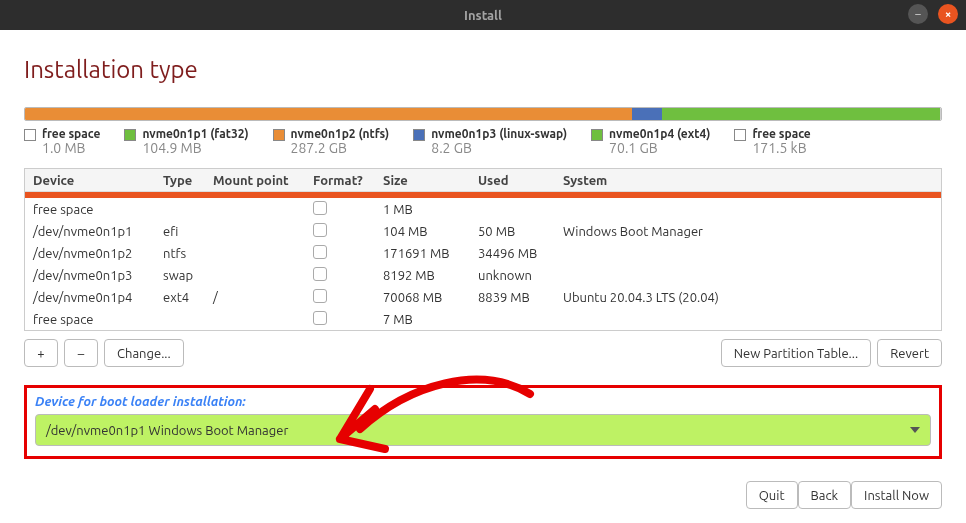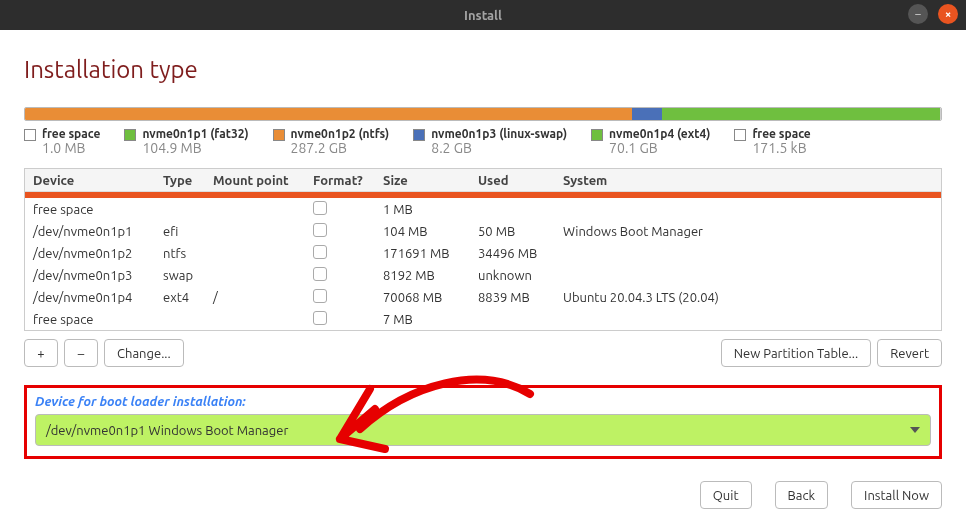--- a/index.html
+++ b/index.html
@@ -46,21 +46,21 @@
   .btn { background: #fff; border: 1px solid #bbb; border-radius: 4px; padding: 6px 12px; font-size: 13px; color: #333; cursor: pointer; }
   .btn.square { width: 34px; text-align: center; padding: 6px 0; }
 
   .boot-section { margin-top: 18px; border: 3px solid #e60000; padding: 6px 8px 10px 8px; position: relative; }
   .boot-label { font-size: 13px; color: #3b82f6; font-weight: 600; margin-bottom: 6px; font-style: italic; }
   .boot-select { display: flex; justify-content: space-between; align-items: center; border: 1px solid #bbb; border-radius: 4px; padding: 8px 10px; font-size: 13px; color: #333; background: #bef264; cursor: pointer; }
   .dropdown-caret { width: 0; height: 0; border-left: 5px solid transparent; border-right: 5px solid transparent; border-top: 6px solid #555; }
 
   .arrow-annot { position: absolute; left: 330px; top: 354px; pointer-events: none; }
 
-  .footer-btns { position: absolute; right: 24px; bottom: 14px; display: flex; gap: 23px; }
+  .footer-btns { position: absolute; right: 24px; bottom: 14px; display: flex; gap: 0; }
 </style>
 </head>
 <body>
 
 <div class="titlebar">
   <span class="titlebar-title">Install</span>
   <div class="titlebar-ctrls">
     <div class="win-btn win-min">–</div>
     <div class="win-btn win-close">×</div>
   </div>

